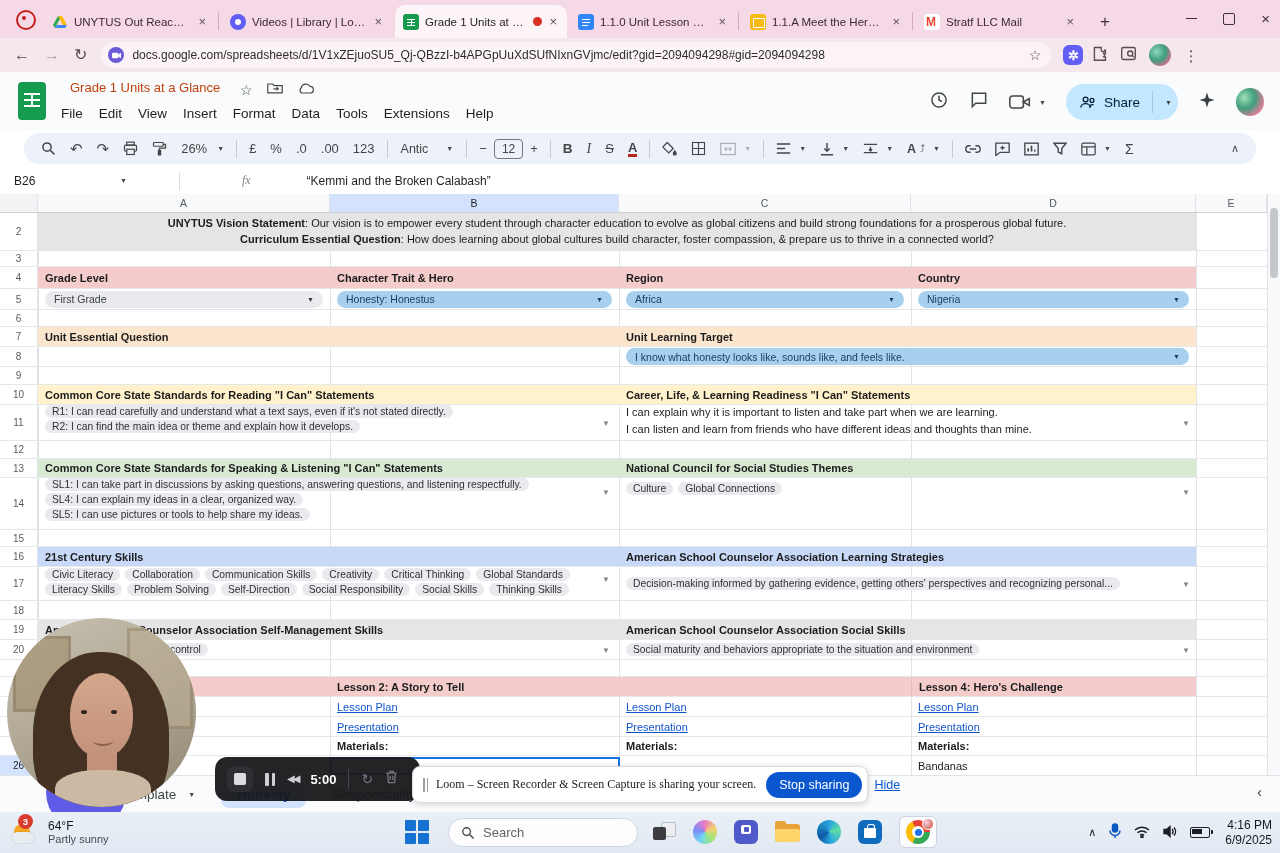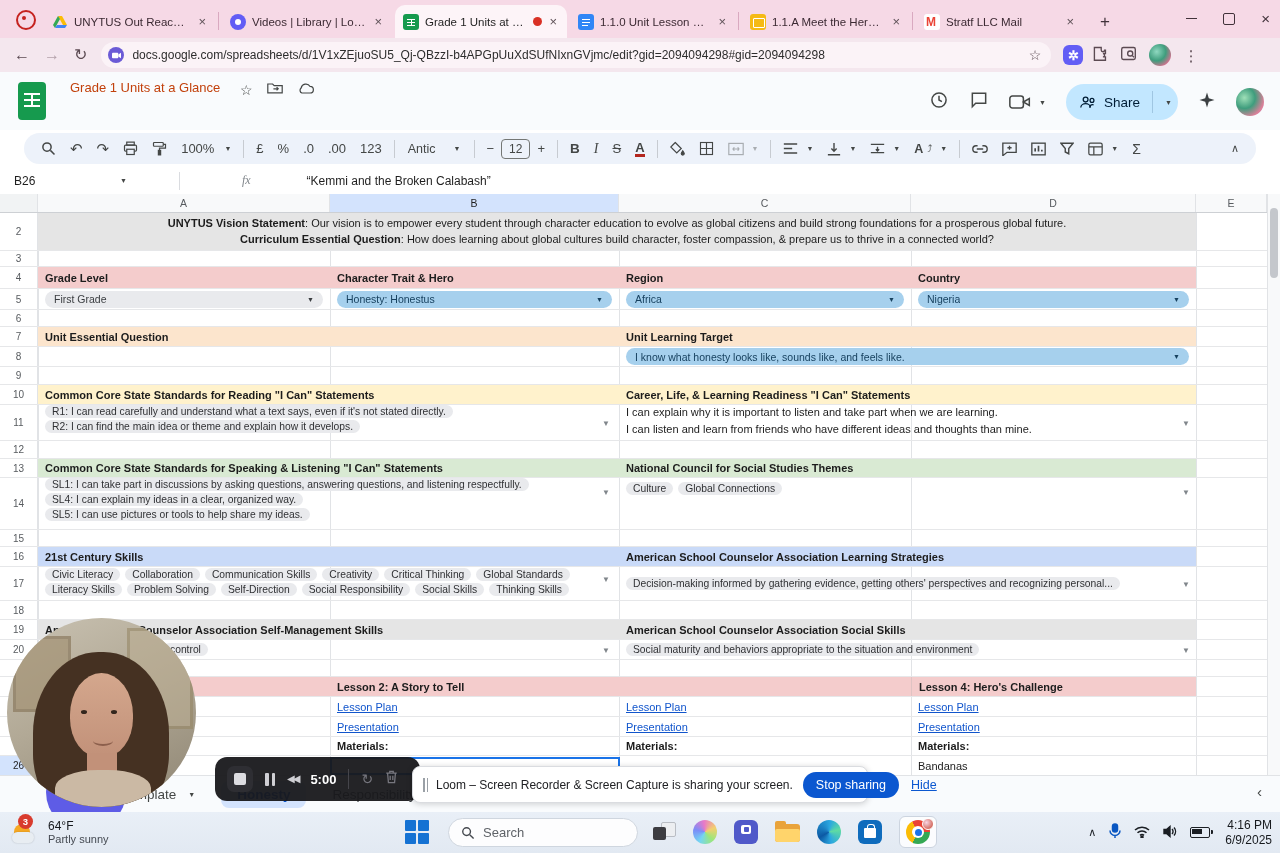--- a/index.html
+++ b/index.html
@@ -118,21 +118,21 @@
   .pausebtn{display:flex;gap:3px;} .pausebtn i{width:3.5px;height:13px;background:#cfcfd4;border-radius:1px;}
   .rew{color:#cfcfd4;font-size:10px;letter-spacing:-2px;}
   .ltime{color:#fff;font-size:13px;font-weight:700;}
   .lsep{width:1px;height:20px;background:#45454b;}
   .lrestart{color:#76767e;font-size:14px;}
   .ltrash{color:#76767e;}
   
   #banner{position:absolute;left:412px;top:766px;width:456px;height:37px;background:#fff;border:1px solid #dadce0;border-radius:8px;
     box-shadow:0 1px 6px rgba(0,0,0,.18);display:flex;align-items:center;padding:0 10px;box-sizing:border-box;z-index:21;}
   .grip{display:flex;gap:2px;margin-right:8px;} .grip i{width:1.5px;height:14px;background:#9aa0a6;}
-  .bmsg{font-size:12px;color:#202124;white-space:nowrap;}
+  .bmsg{font-size:12px;color:#202124;white-space:nowrap;font-family:Liberation Serif, serif;}
   .stopshare{margin-left:10px;background:#0b57d0;color:#fff;font-size:12.5px;font-weight:500;border-radius:15px;padding:6px 13px;white-space:nowrap;}
   .hide{margin-left:12px;color:#0b57d0;font-size:12.5px;text-decoration:underline;white-space:nowrap;}
   
   #loomdot{position:absolute;left:46px;top:752px;width:80px;height:80px;border-radius:50%;background:#5e5ce6;z-index:28;}
   #webcam{position:absolute;left:7px;top:618px;width:189px;height:189px;border-radius:50%;overflow:hidden;z-index:29;
     background:linear-gradient(155deg,#c9c2b2 0%,#b2a996 45%,#8e8573 100%);}
   .w-frame1{position:absolute;left:6px;top:18px;width:52px;height:70px;background:#a39274;border:3px solid #8a7a5e;opacity:.7;}
   .w-frame2{position:absolute;left:120px;top:10px;width:60px;height:95px;background:#b9ac92;border:3px solid #978767;opacity:.6;}
   .w-hair{position:absolute;left:26px;top:34px;width:136px;height:170px;background:#453122;border-radius:48% 48% 40% 40%;}
   .w-face{position:absolute;left:63px;top:55px;width:63px;height:84px;background:linear-gradient(#d4a78d,#c29179);border-radius:50% 50% 46% 46%;}
@@ -302,20 +302,31 @@
             <path d="M1 3h6l2 2h10v9H1z"></path>
             <path d="M8 9h6M12 7l2 2-2 2"></path>
           </svg>
       </span>
       <span>
         <svg width="18" height="13" viewBox="0 0 22 15" fill="none" stroke="#444746" stroke-width="1.5">
             <path d="M6 13h10a4 4 0 0 0 0-8 6 6 0 0 0-11 2 3.5 3.5 0 0 0 1 6z"></path>
           </svg>
       </span>
     </div>
+    <div class="menus">
+      <span>File</span>
+      <span>Edit</span>
+      <span>View</span>
+      <span>Insert</span>
+      <span>Format</span>
+      <span>Data</span>
+      <span>Tools</span>
+      <span>Extensions</span>
+      <span>Help</span>
+    </div>
     <div class="hdr-right">
       <span>
         <svg width="20" height="20" viewBox="0 0 24 24" fill="none" stroke="#444746" stroke-width="1.8">
             <circle cx="12" cy="12" r="8.5"></circle>
             <path d="M12 7v5l3.5 2"></path>
           </svg>
       </span>
       <span>
         <svg width="20" height="20" viewBox="0 0 24 24" fill="none" stroke="#444746" stroke-width="1.8">
             <path d="M4 4h16v12H8l-4 4z"></path>
@@ -365,21 +376,21 @@
         </svg>
     </span>
     <span class="tbi">
       <svg width="15" height="15" viewBox="0 0 20 20" fill="none" stroke="#444746" stroke-width="1.6">
           <rect x="2" y="2" width="13" height="5" rx="1"></rect>
           <path d="M15 4.5h3v5h-8v3"></path>
           <rect x="8.5" y="12.5" width="3" height="6" fill="#444746"></rect>
         </svg>
     </span>
     <span class="tbi" style="gap:6px;">
-      <span>100%</span>
+      <span>26%</span>
         <span class="dda">▼</span>
     </span>
     <span class="tbsep"></span>
     <span class="tbi glyph">£</span>
     <span class="tbi glyph">%</span>
     <span class="tbi glyph">.0</span>
     <span class="tbi glyph">.00</span>
     <span class="tbi glyph">123</span>
     <span class="tbsep"></span>
     <span class="fontbox">

